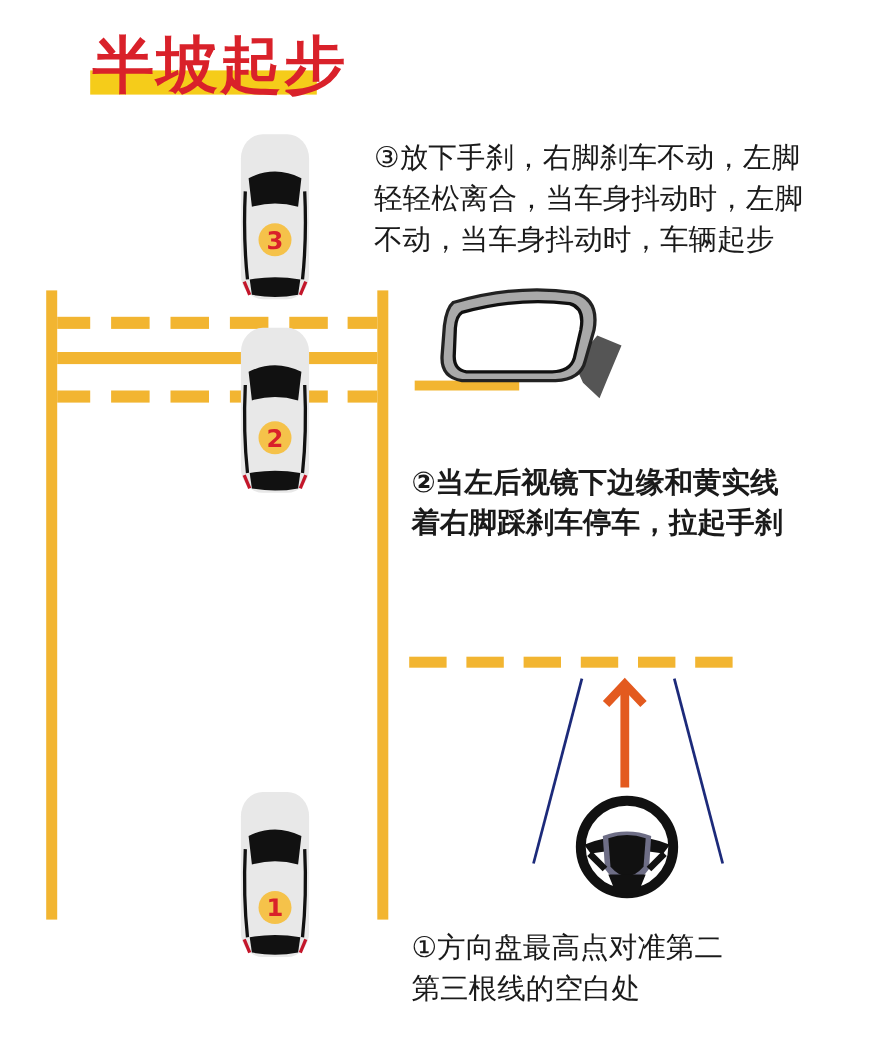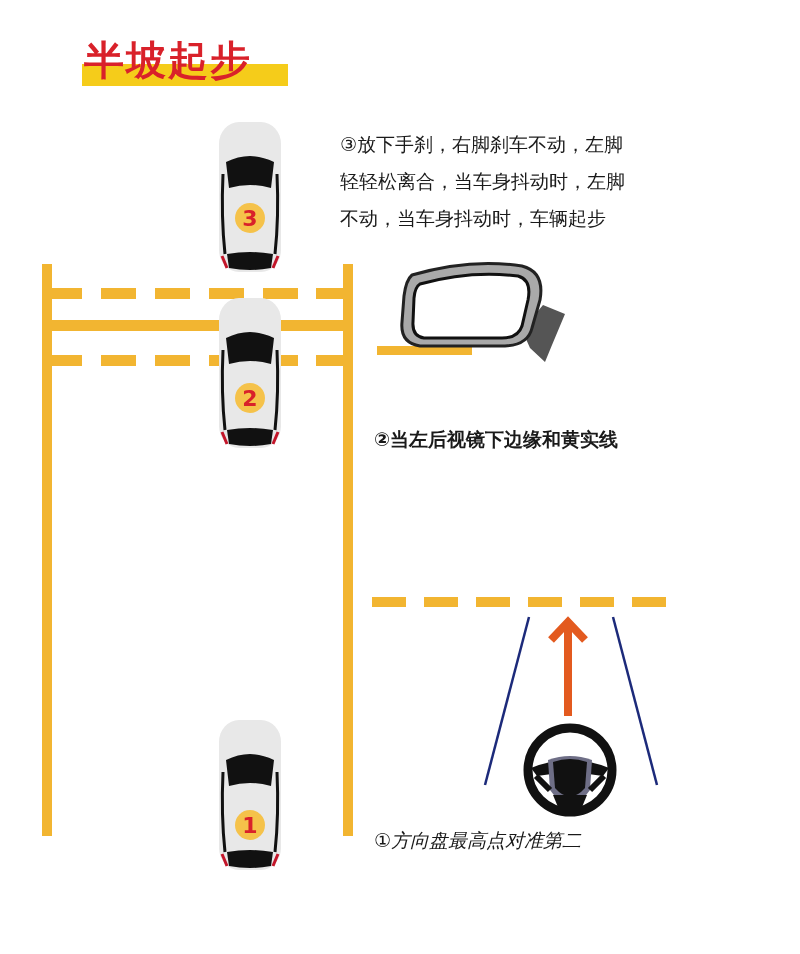--- a/index.html
+++ b/index.html
@@ -1,25 +1,25 @@
 <!DOCTYPE html>
 <html><head>
 <meta charset="utf-8">
 <style>
   html, body { margin: 0; padding: 0; background: #ffffff; }
   body { width: 800px; height: 954px; position: relative; overflow: hidden;
          font-family: "DejaVu Sans", "Liberation Sans", sans-serif; }
   .abs { position: absolute; }
   .title-bar { left: 82px; top: 64px; width: 206px; height: 22px; background: #f5cc1a; }
-  .title { left: 84px; top: 30px; font-size: 40px; font-weight: bold; color: #d9212a;
+  .title { left: 84px; top: 30px; font-size: 56px; font-weight: bold; color: #d9212a;
            letter-spacing: 2px; line-height: 60px; white-space: nowrap; }
-  .step-text { font-size: 19px; line-height: 37px; color: #1a1a1a; white-space: nowrap; }
+  .step-text { font-size: 26px; line-height: 37px; color: #1a1a1a; white-space: nowrap; }
   .step3 { left: 340px; top: 126px; }
   .step2 { left: 374px; top: 421px; font-weight: bold; }
-  .step1 { left: 374px; top: 822px; font-style: italic; }
+  .step1 { left: 374px; top: 844px; }
   svg { position: absolute; left: 0; top: 0; }
   .badge-num { font-family: "DejaVu Sans", sans-serif; font-weight: bold; }
 </style>
 </head>
 <body>
 
 <div class="abs title-bar"></div>
 <div class="abs title">半坡起步</div>
 
 <svg width="800" height="954" viewBox="0 0 800 954">
@@ -116,17 +116,19 @@
 </svg>
 
 <div class="abs step-text step3">
   <div>③放下手刹，右脚刹车不动，左脚</div>
   <div>轻轻松离合，当车身抖动时，左脚</div>
   <div>不动，当车身抖动时，车辆起步</div>
 </div>
 
 <div class="abs step-text step2">
   <div>②当左后视镜下边缘和黄实线</div>
+  <div>着右脚踩刹车停车，拉起手刹</div>
 </div>
 
 <div class="abs step-text step1">
   <div>①方向盘最高点对准第二</div>
+  <div>第三根线的空白处</div>
 </div>
 
 </body></html>

